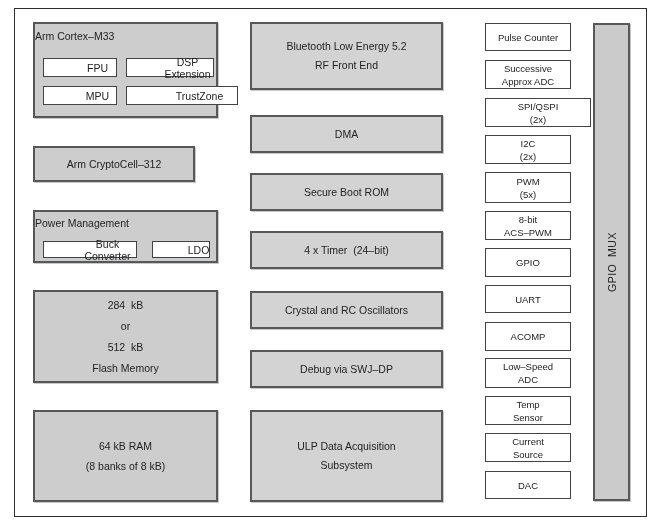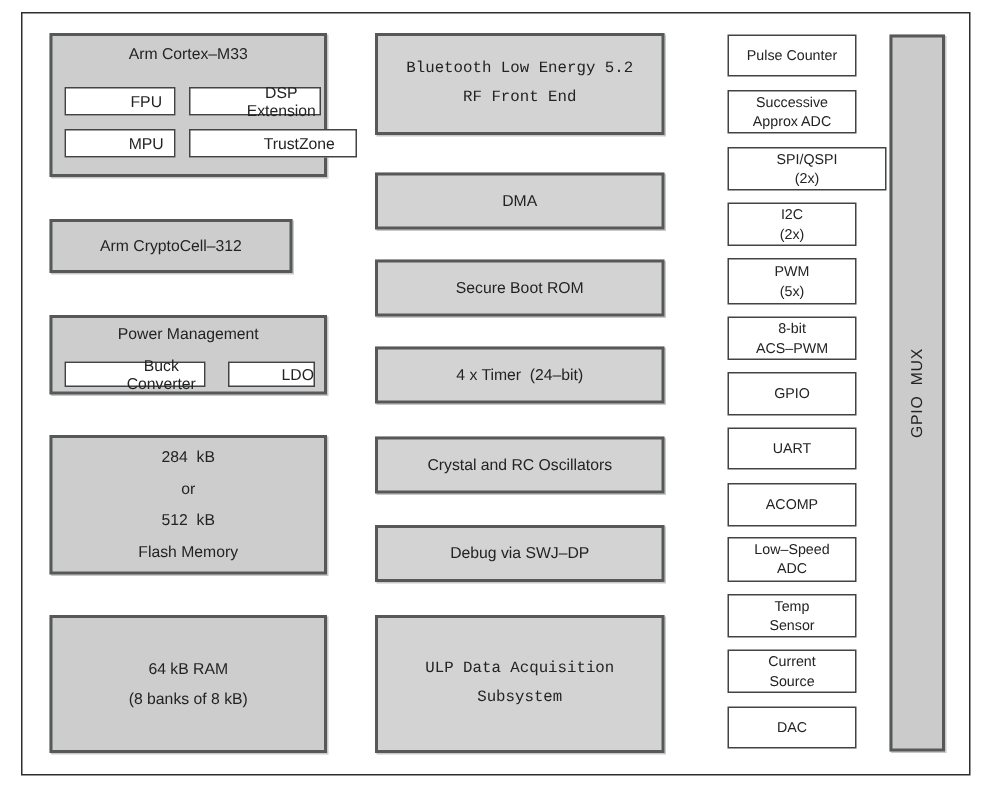--- a/index.html
+++ b/index.html
@@ -27,26 +27,26 @@
   .white{
     background:#ffffff;border:1.5px solid #414345;
   }
   .sub{
     position:absolute;box-sizing:border-box;background:#ffffff;border:1.5px solid #414345;
     display:flex;align-items:center;justify-content:center;text-align:center;
     font-size:10.5px;
     padding-left:35px;
   }
   .blk .ln{white-space:pre-wrap;font-size:10.5px;line-height:15px;}
-  .big .ln{line-height:19px;font-family:Liberation Mono, monospace;}
+  .big .ln{line-height:19px;}
   .flash .ln{line-height:21px;}
   .ram .ln{line-height:20px;}
   .rt .ln{font-size:9.5px;line-height:13px;}
   .title{
-    position:absolute;top:6px;left:0;width:100%;text-align:center;font-size:10.5px;
+    position:absolute;top:6px;left:0;width:100%;text-align:left;font-size:10.5px;
   }
   .mux{
     position:absolute;box-sizing:border-box;background:#cbcbcb;border:2px solid #57585a;
     box-shadow:1px 1px 0 rgba(100,100,100,.35);
     display:flex;align-items:center;justify-content:center;
   }
   .mux .vtext{
     transform:rotate(-90deg);white-space:pre;font-size:10.5px;letter-spacing:.5px;
   }
 </style>

